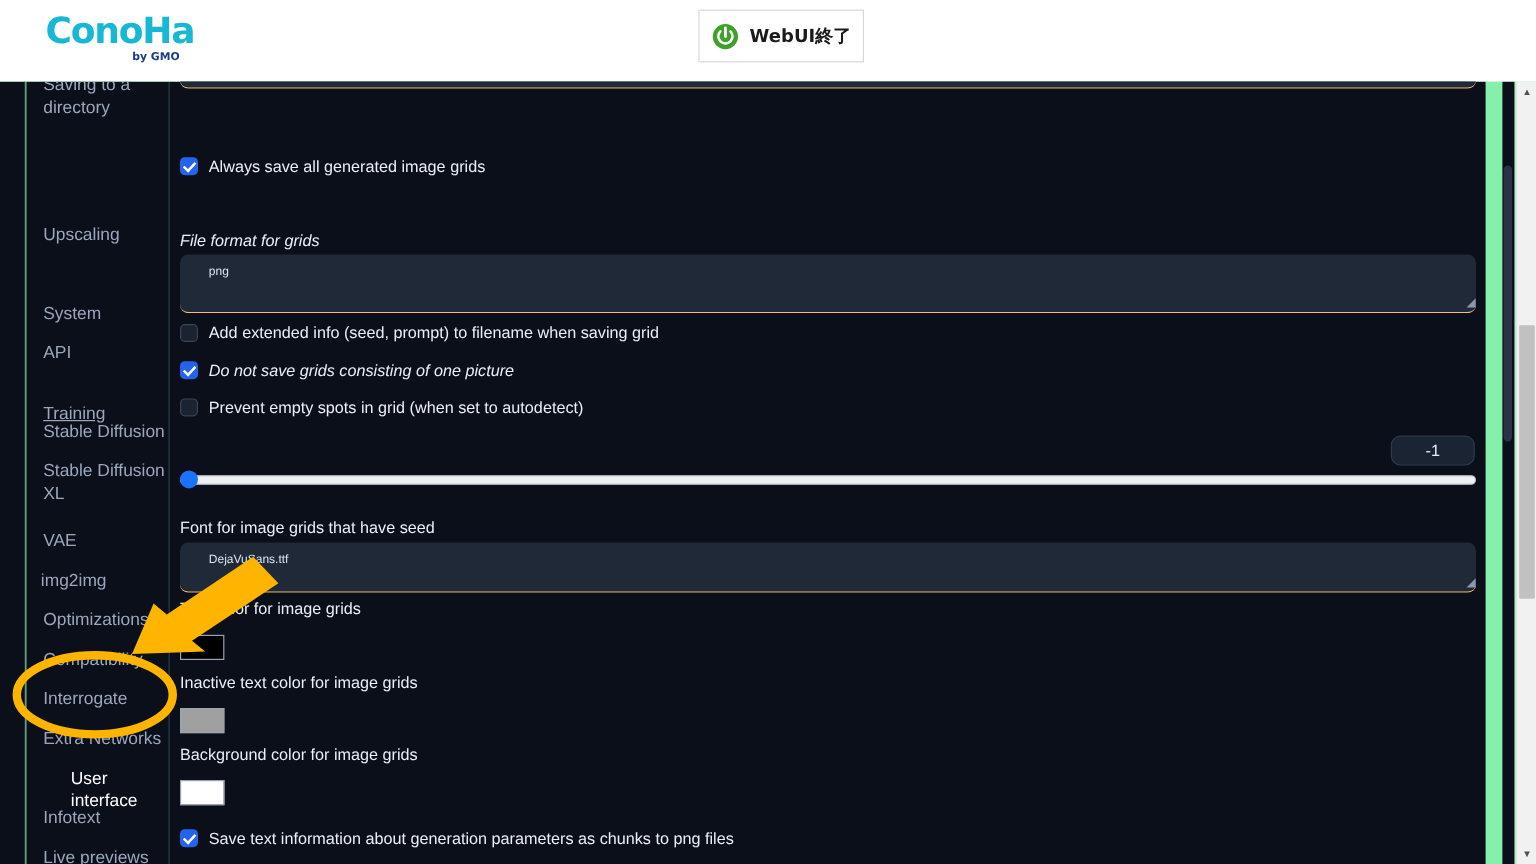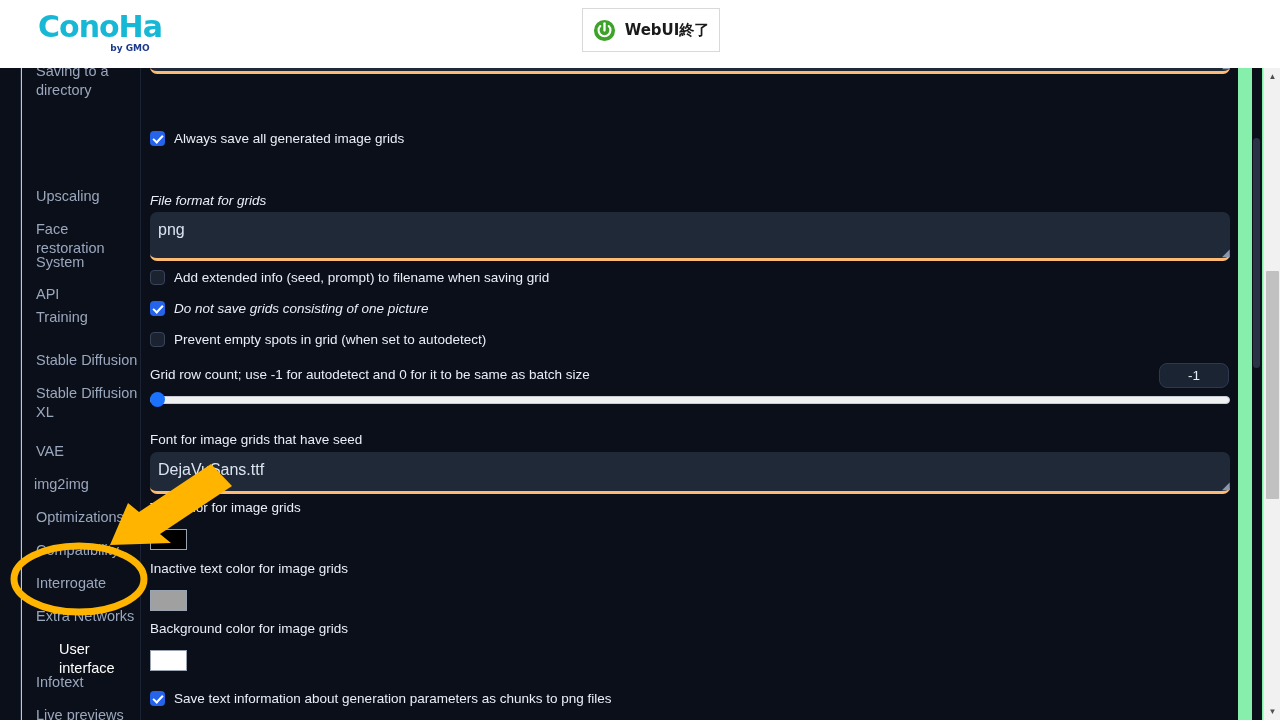--- a/index.html
+++ b/index.html
@@ -104,26 +104,26 @@
     color: #e6edf6;
   }
   .label {
     font-size: 13.5px;
     color: #e9eef7;
     line-height: 1.2;
   }
   .textbox {
     background: #1f2937;
     border: none;
-    border-bottom: 3px solid #fdba74;
+    border-bottom: 1px solid #fdba74;
     border-radius: 7px;
     color: #dbe4f0;
-    font-size: 16px;
+    font-size: 10px;
     font-family: "Liberation Sans", sans-serif;
-    padding: 9px 8px;
+    padding: 9px 24px;
     position: absolute;
     outline: none;
   }
   .resize-grip {
     position: absolute;
     color: #8b97ad;
     font-size: 10px;
     line-height: 1;
     pointer-events: none;
   }
@@ -228,24 +228,23 @@
       <span class="quit-label">WebUI終了</span>
     </div>
   </div>
 
   <div class="app-body">
     <div class="left-rail"></div>
 
     <div class="sidebar">
       <div class="nav-item" style="top:-6px;"><span>Saving to a directory</span></div>
       <div class="nav-item" style="top:119px;"><span>Upscaling</span></div>
-      <div class="nav-item" style="top:152px;"><span>Face restoration</span></div>
       <div class="nav-item" style="top:185px;"><span>System</span></div>
       <div class="nav-item" style="top:217px;"><span>API</span></div>
-      <div class="nav-item" style="top:240px;"><span>Training</span></div>
+      <div class="nav-item" style="top:268px;text-decoration:underline;"><span>Training</span></div>
       <div class="nav-item" style="top:283px;"><span>Stable Diffusion</span></div>
       <div class="nav-item" style="top:316px;"><span>Stable Diffusion XL</span></div>
       <div class="nav-item" style="top:374px;"><span>VAE</span></div>
       <div class="nav-item" style="top:407px;padding-left:12px;"><span>img2img</span></div>
       <div class="nav-item" style="top:440px;"><span>Optimizations</span></div>
       <div class="nav-item" style="top:473px;"><span>Compatibility</span></div>
       <div class="nav-item" style="top:506px;"><span>Interrogate</span></div>
       <div class="nav-item" style="top:539px;"><span>Extra Networks</span></div>
       <div class="nav-item active" style="top:572px;padding-left:37px;"><span>User interface</span></div>
       <div class="nav-item" style="top:605px;"><span>Infotext</span></div>
@@ -277,21 +276,20 @@
       <div class="checkrow" style="left:9px; top:233px;font-style:italic;">
         <span class="cb on"></span>
         <span class="cb-label">Do not save grids consisting of one picture</span>
       </div>
 
       <div class="checkrow" style="left:9px; top:264px;">
         <span class="cb off"></span>
         <span class="cb-label">Prevent empty spots in grid (when set to autodetect)</span>
       </div>
 
-      <div class="label" style="position:absolute; left:9px; top:299px;">Grid row count; use -1 for autodetect and 0 for it to be same as batch size</div>
       <div class="numbox" style="left:1018px; top:295px; width:70px; height:25px;">-1</div>
       <div class="slider-track" style="left:9px; top:328px; width:1080px;"></div>
       <div class="slider-thumb" style="left:9px; top:324px;"></div>
 
       <div class="label" style="position:absolute; left:9px; top:364px;">Font for image grids that have seed</div>
       <div class="textbox" style="left:9px; top:384px; width:1080px; height:42px;">DejaVuSans.ttf</div>
       <div class="resize-grip" style="left:1081px; top:413px;">◢</div>
 
       <div class="label" style="position:absolute; left:9px; top:432px;">Text color for image grids</div>
       <div class="swatch" style="left:9px; top:461px; background:#000000;"></div>

